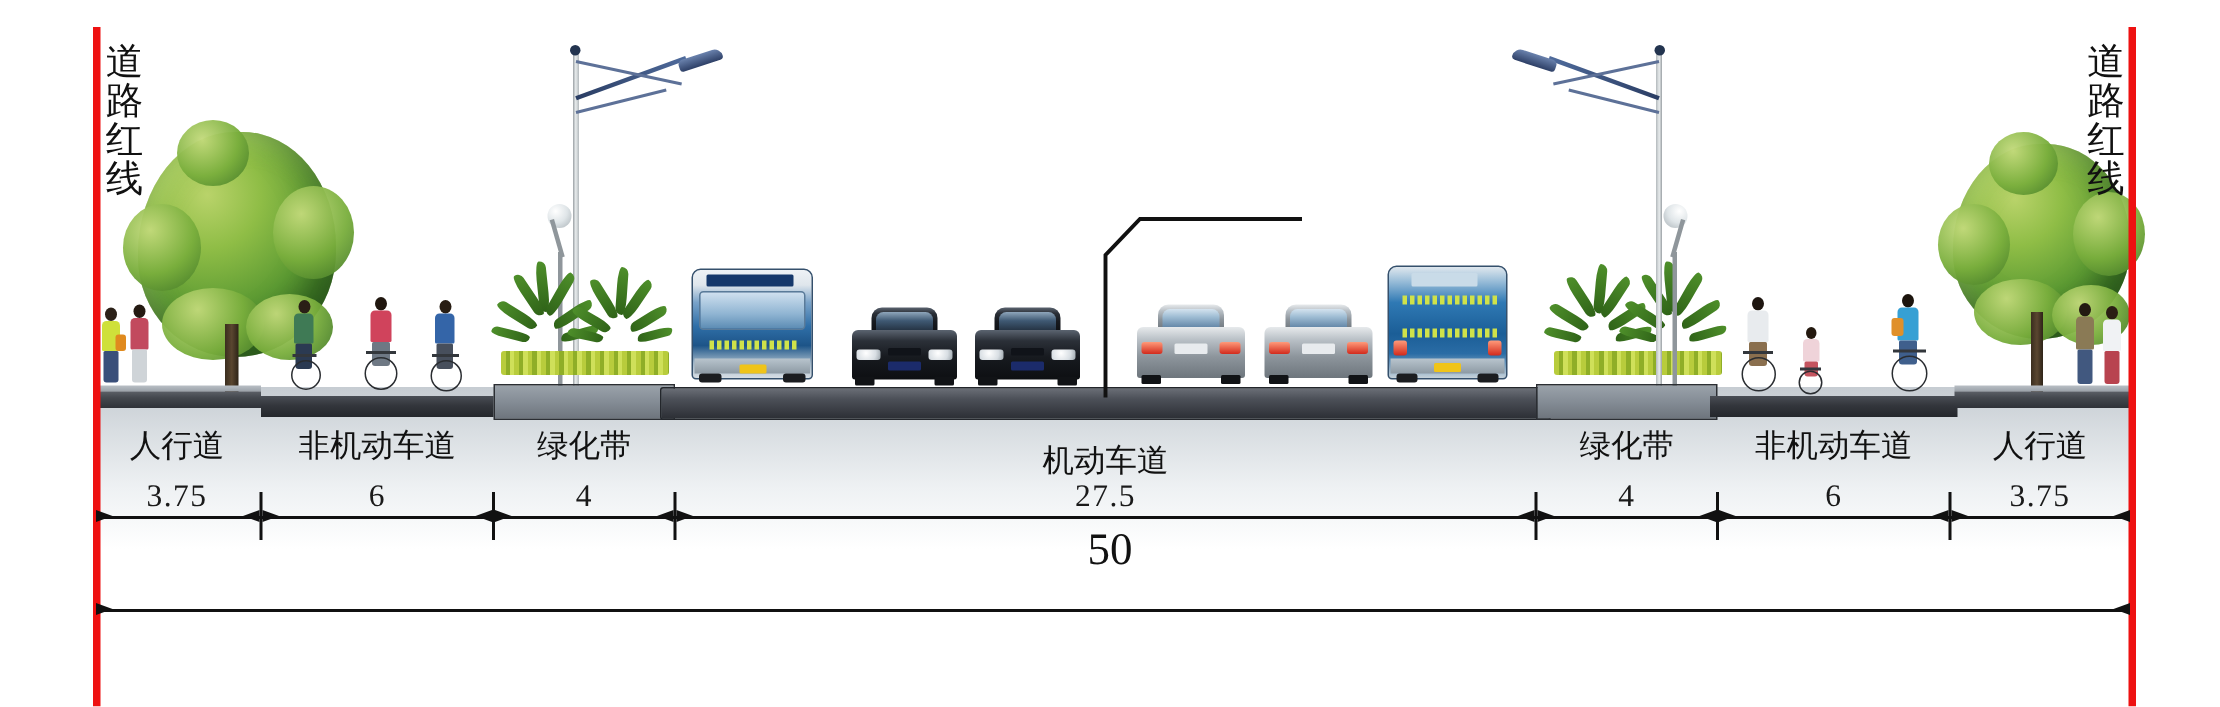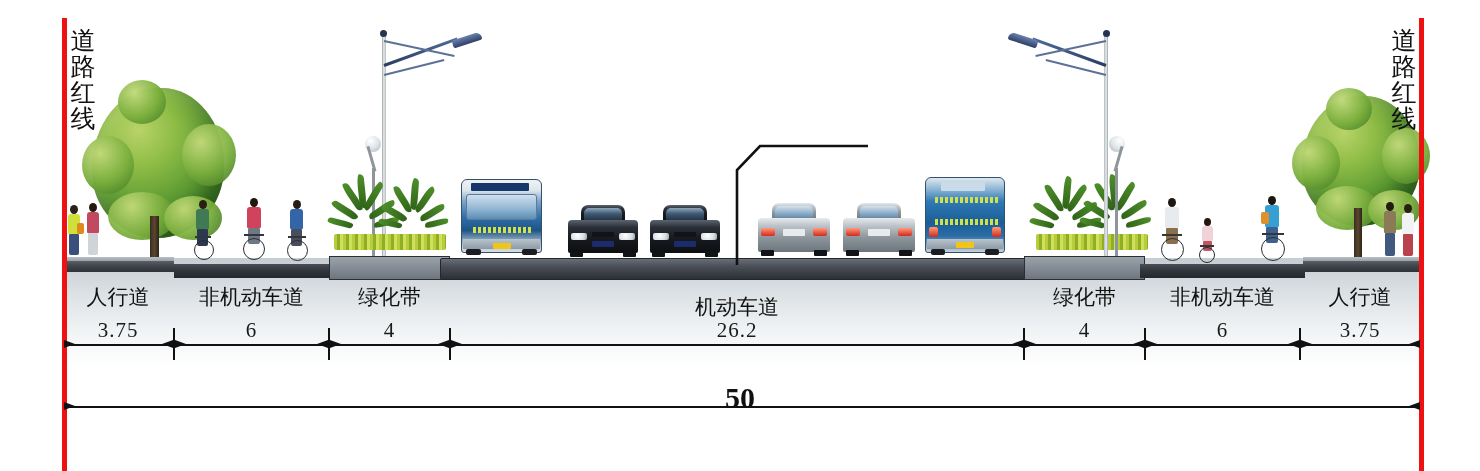--- a/index.html
+++ b/index.html
@@ -429,21 +429,21 @@
   <div class="seglabel" style="left:174px; top:283px;width:155px;">非机动车道</div>
   <div class="seglabel" style="left:329px; top:283px;width:121px;">绿化带</div>
   <div class="seglabel" style="left:450px; top:293px;width:574px;">机动车道</div>
   <div class="seglabel" style="left:1024px;top:283px;width:121px;">绿化带</div>
   <div class="seglabel" style="left:1145px;top:283px;width:155px;">非机动车道</div>
   <div class="seglabel" style="left:1300px;top:283px;width:120px;">人行道</div>
 
   <div class="dimtext" style="left:62px;  top:318px;width:112px;">3.75</div>
   <div class="dimtext" style="left:174px; top:318px;width:155px;">6</div>
   <div class="dimtext" style="left:329px; top:318px;width:121px;">4</div>
-  <div class="dimtext" style="left:450px; top:318px;width:574px;">26.2</div>
+  <div class="dimtext" style="left:450px; top:318px;width:574px;">27.5</div>
   <div class="dimtext" style="left:1024px;top:318px;width:121px;">4</div>
   <div class="dimtext" style="left:1145px;top:318px;width:155px;">6</div>
   <div class="dimtext" style="left:1300px;top:318px;width:120px;">3.75</div>
 
   <div class="dimline" style="left:64px;top:344px;width:1356px;"></div>
 
   <div class="dimtick" style="left:173px; top:328px;height:32px;"></div>
   <div class="dimtick" style="left:328px; top:328px;height:32px;"></div>
   <div class="dimtick" style="left:449px; top:328px;height:32px;"></div>
   <div class="dimtick" style="left:1023px;top:328px;height:32px;"></div>
@@ -458,18 +458,18 @@
   <div class="arrowL" style="left:438px; top:340px;"></div>
   <div class="arrowR" style="left:451px; top:340px;"></div>
   <div class="arrowL" style="left:1012px;top:340px;"></div>
   <div class="arrowR" style="left:1025px;top:340px;"></div>
   <div class="arrowL" style="left:1133px;top:340px;"></div>
   <div class="arrowR" style="left:1146px;top:340px;"></div>
   <div class="arrowL" style="left:1288px;top:340px;"></div>
   <div class="arrowR" style="left:1301px;top:340px;"></div>
   <div class="arrowL" style="left:1409px;top:340px;"></div>
 
-  <div id="total-text" style="left:640px;top:381px;font-weight:bold;">50</div>
+  <div id="total-text" style="left:640px;top:350px;">50</div>
   <div class="dimline" style="left:64px;top:406px;width:1356px;height:1.8px;"></div>
   <div class="arrowR" style="left:64px;top:402px;"></div>
   <div class="arrowL" style="left:1409px;top:402px;"></div>
 
 </div>
 
 </body></html>

